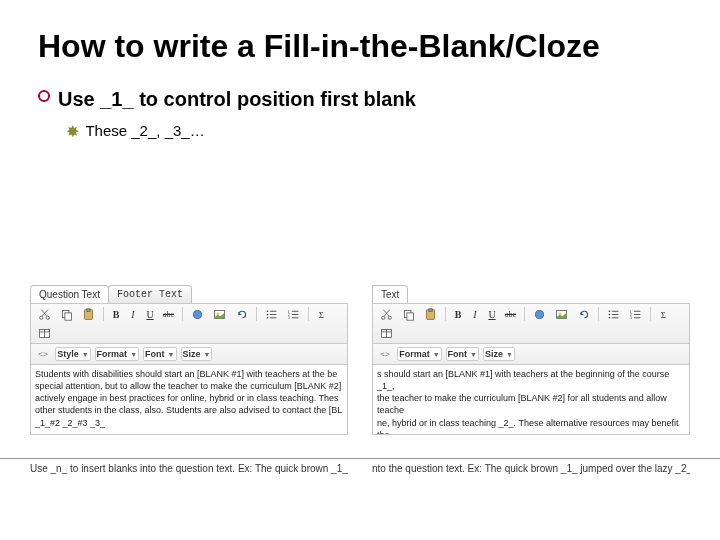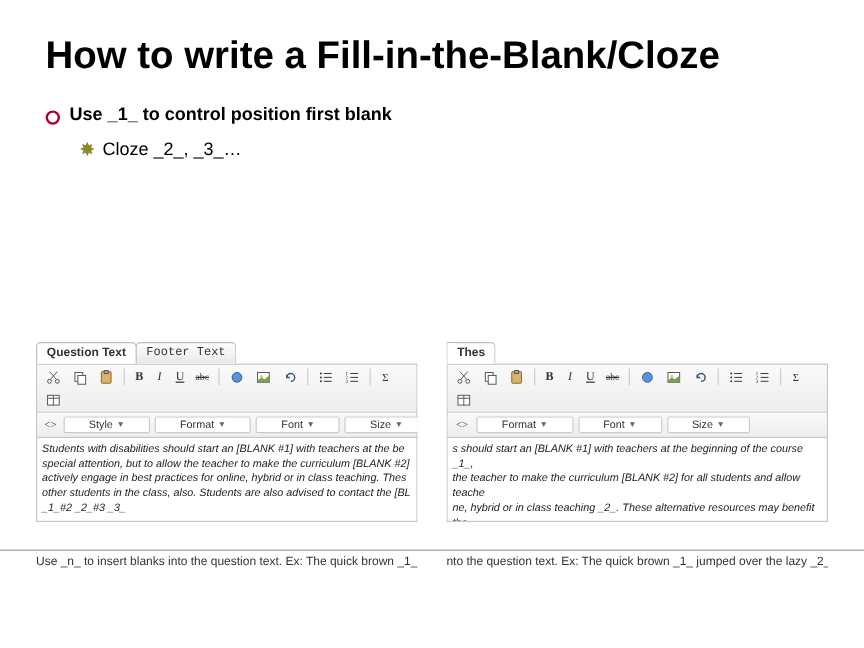--- a/index.html
+++ b/index.html
@@ -20,22 +20,22 @@
     line-height: 1.15;
     color: #000;
     margin-bottom: 22px;
   }
   .bullets {
     list-style: none;
     margin-left: 0;
   }
   .bullet1 {
     display: flex;
-    align-items: center;
-    font-size: 15px;
+    align-items: flex-start;
+    font-size: 20px;
     font-weight: bold;
     color: #000;
     margin-bottom: 10px;
   }
   .circle-bullet {
     width: 12px;
     height: 12px;
     border: 2px solid #b00030;
     border-radius: 50%;
     margin-right: 8px;
@@ -80,21 +80,21 @@
     padding: 3px 8px;
     background: linear-gradient(#fefefe,#e8e8e8);
     border: 1px solid #bfbfbf;
     border-bottom: none;
     border-top-left-radius: 4px;
     border-top-right-radius: 4px;
     color: #333;
     cursor: pointer;
   }
   .tab.active {
-    font-weight: bold;
+    font-weight: normal;
     background: #fff;
     position: relative;
     z-index: 2;
   }
   .tab + .tab { margin-left: -1px; font-family: Liberation Mono, monospace; }
   .panel-right .tabs .tab:first-child { border-top-left-radius: 0; }
   .toolbar {
     border: 1px solid #c7c7c7;
     background: linear-gradient(#fafafa,#ededed);
     padding: 2px 4px;
@@ -132,38 +132,38 @@
     gap: 4px;
     align-items: center;
     font-size: 9px;
     color: #333;
   }
   .dropdown {
     display: inline-flex;
     align-items: center;
     border: 1px solid #ccc;
     background: #fff;
-    padding: 1px 20px;
+    padding: 1px 1px;
     border-radius: 2px;
     cursor: pointer;
     font-size: 9px;
+    font-weight: bold;
   }
   .dropdown .chev { font-size: 7px; margin-left: 3px; color: #666; }
   .editor {
     border: 1px solid #c7c7c7;
     border-top: none;
     background: #fff;
     padding: 3px 4px;
     font-size: 9px;
     line-height: 1.35;
     color: #222;
     white-space: pre-wrap;
     height: 70px;
     overflow: hidden;
-    font-style: italic;
   }
   .hint-row {
     position: absolute;
     top: 458px;
     left: 0;
     right: 0;
     display: flex;
     gap: 24px;
     padding: 0 30px;
     border-top: 1px solid #999;
@@ -183,21 +183,21 @@
 
 <div class="slide">
   <h1 class="title">How to write a Fill-in-the-Blank/Cloze</h1>
   <ul class="bullets">
     <li class="bullet1">
       <span class="circle-bullet"></span>
       <span class="bullet1-text">Use _1_ to control position first blank</span>
     </li>
     <li class="bullet2">
       <span class="star-bullet">✸</span>
-      <span>Cloze _2_, _3_…</span>
+      <span>These _2_, _3_…</span>
     </li>
   </ul>
 </div>
 
 <div class="panels">
 
   <div class="panel panel-left">
     <div class="tabs">
       <div class="tab active">Question Text</div>
       <div class="tab">Footer Text</div>
@@ -303,21 +303,21 @@
     </div>
     <div class="editor">Students with disabilities should start an [BLANK #1] with teachers at the be
 special attention, but to allow the teacher to make the curriculum [BLANK #2]
 actively engage in best practices for online, hybrid or in class teaching. Thes
 other students in the class, also. Students are also advised to contact the [BL
 _1_#2 _2_#3 _3_</div>
   </div>
 
   <div class="panel panel-right">
     <div class="tabs">
-      <div class="tab active">Thes</div>
+      <div class="tab active">Text</div>
     </div>
     <div class="toolbar">
       <span class="tool-btn">
           <svg class="icon-svg" viewBox="0 0 16 16">
             <circle cx="4" cy="12" r="2" fill="none" stroke="#555"></circle>
             <circle cx="12" cy="12" r="2" fill="none" stroke="#555"></circle>
             <line x1="5" y1="10" x2="12" y2="2" stroke="#555"></line>
             <line x1="11" y1="10" x2="4" y2="2" stroke="#555"></line>
           </svg>
         </span>

